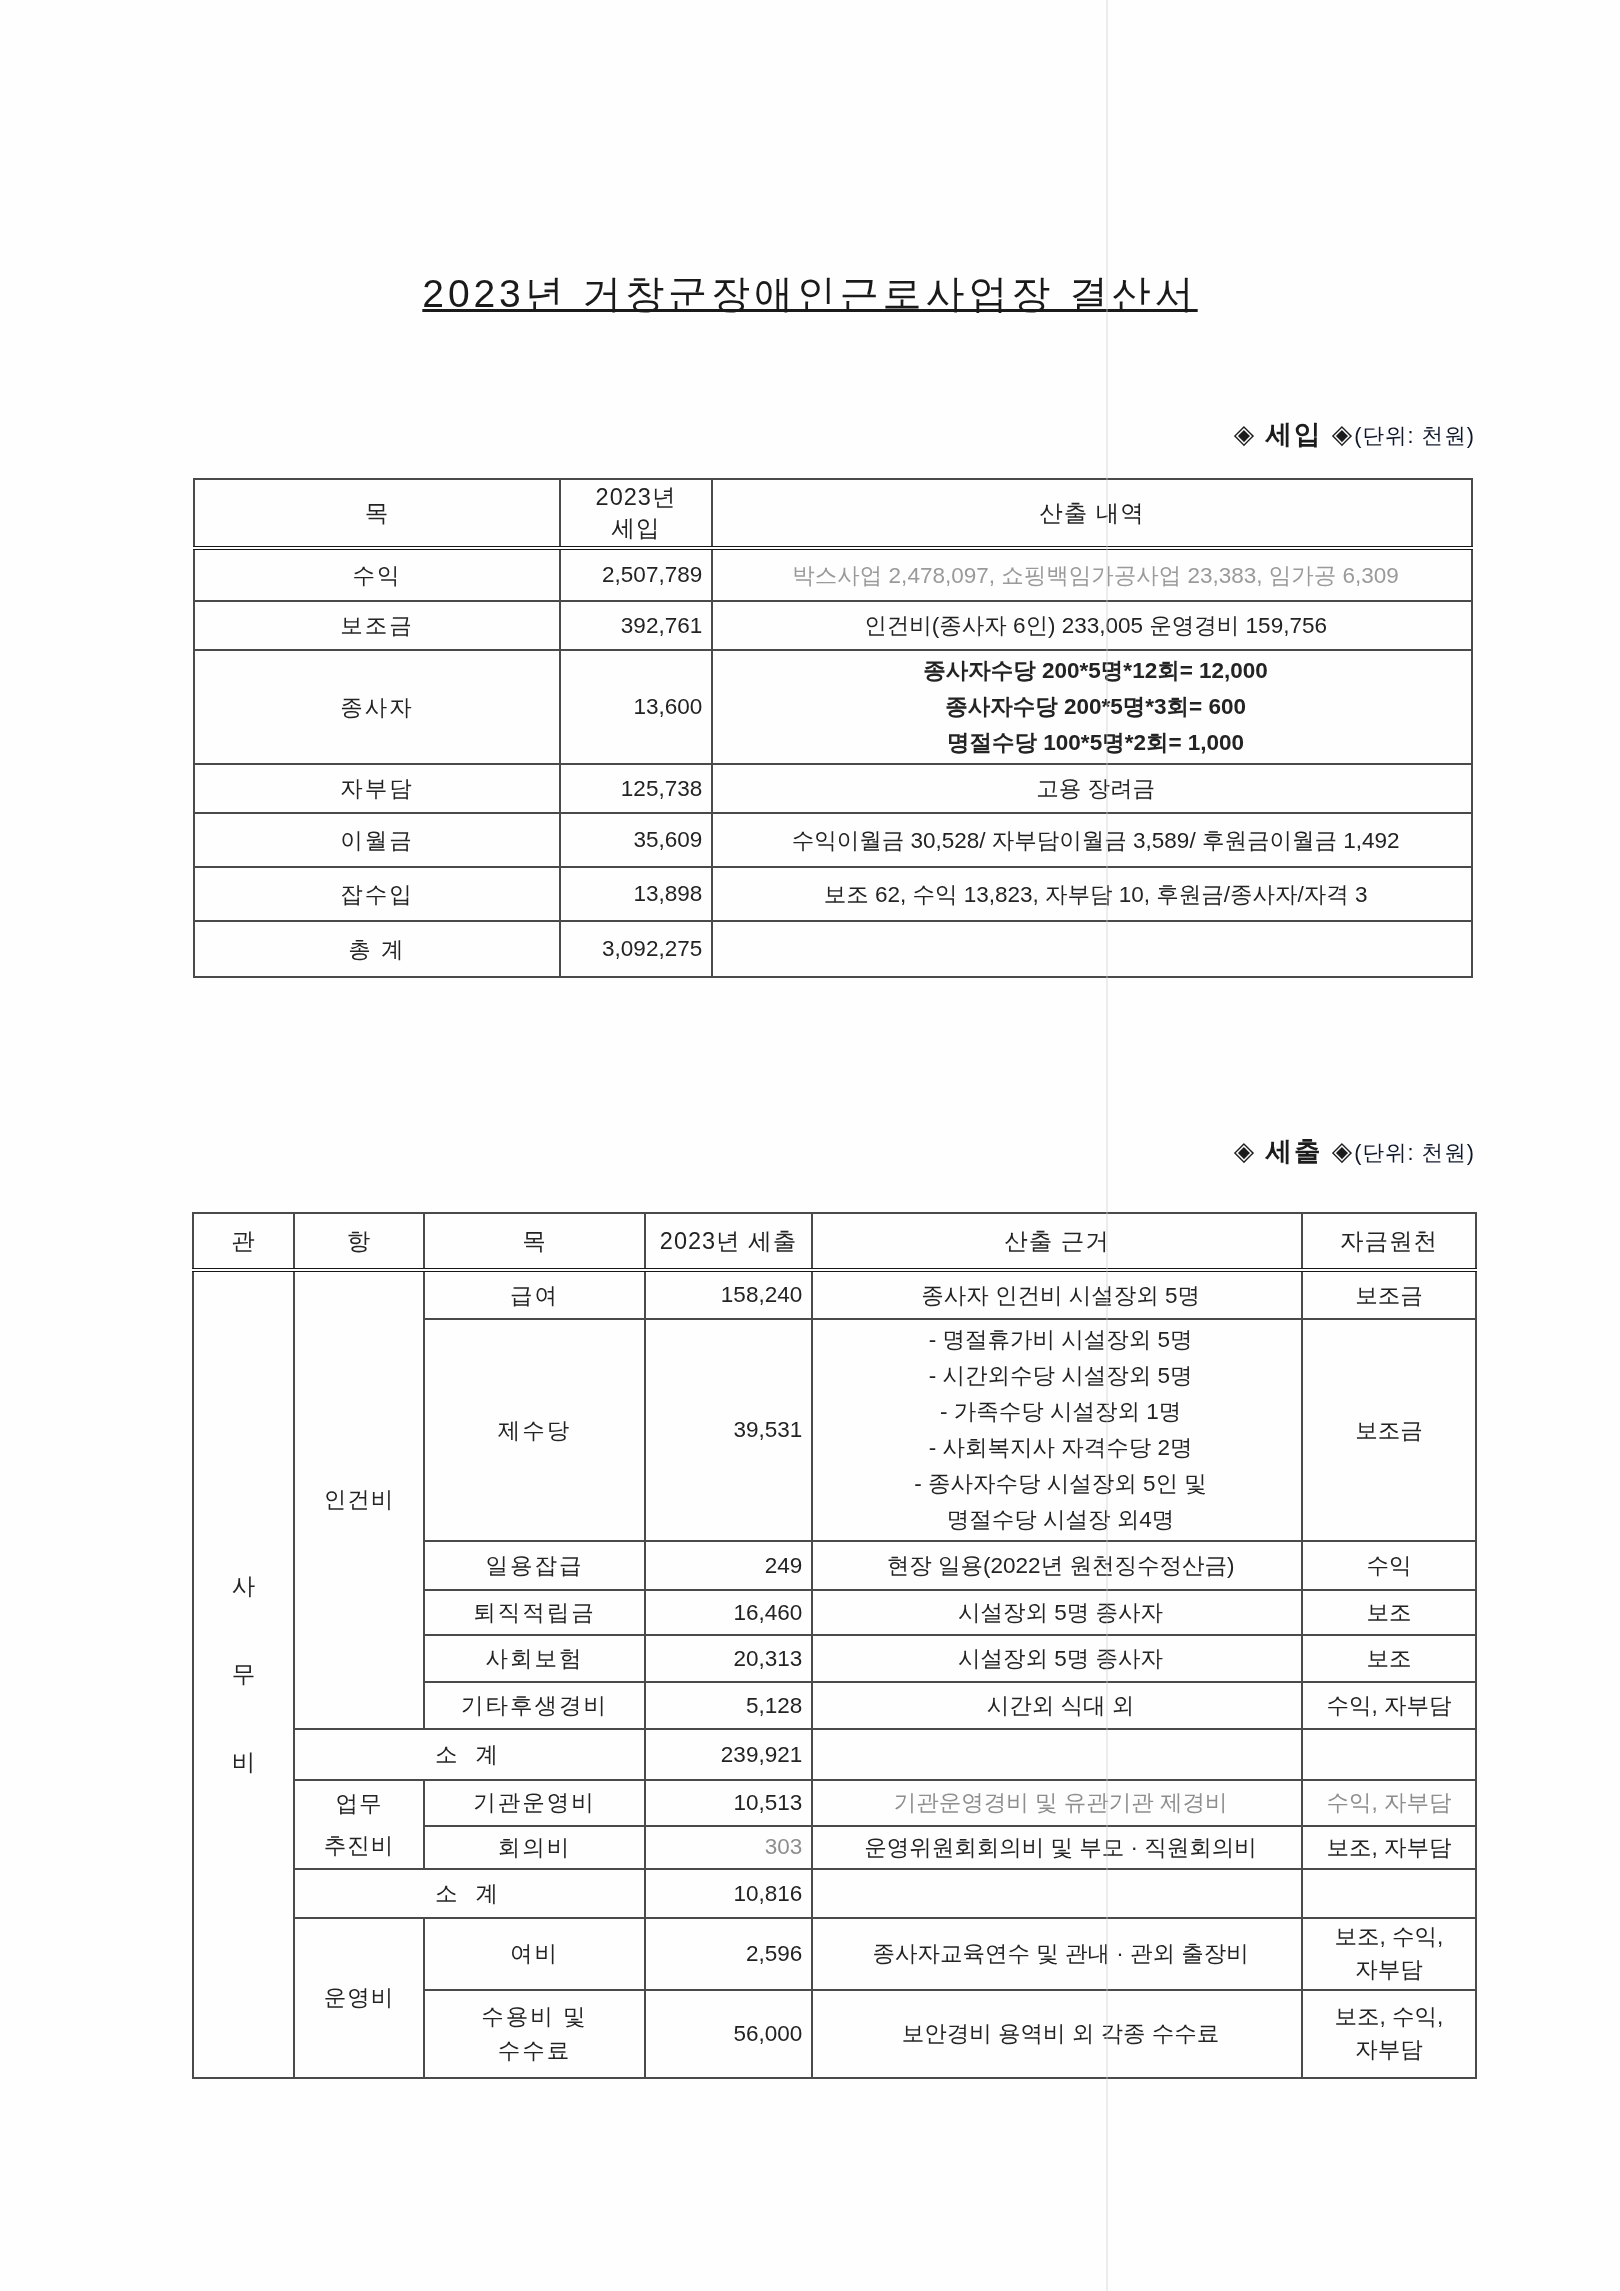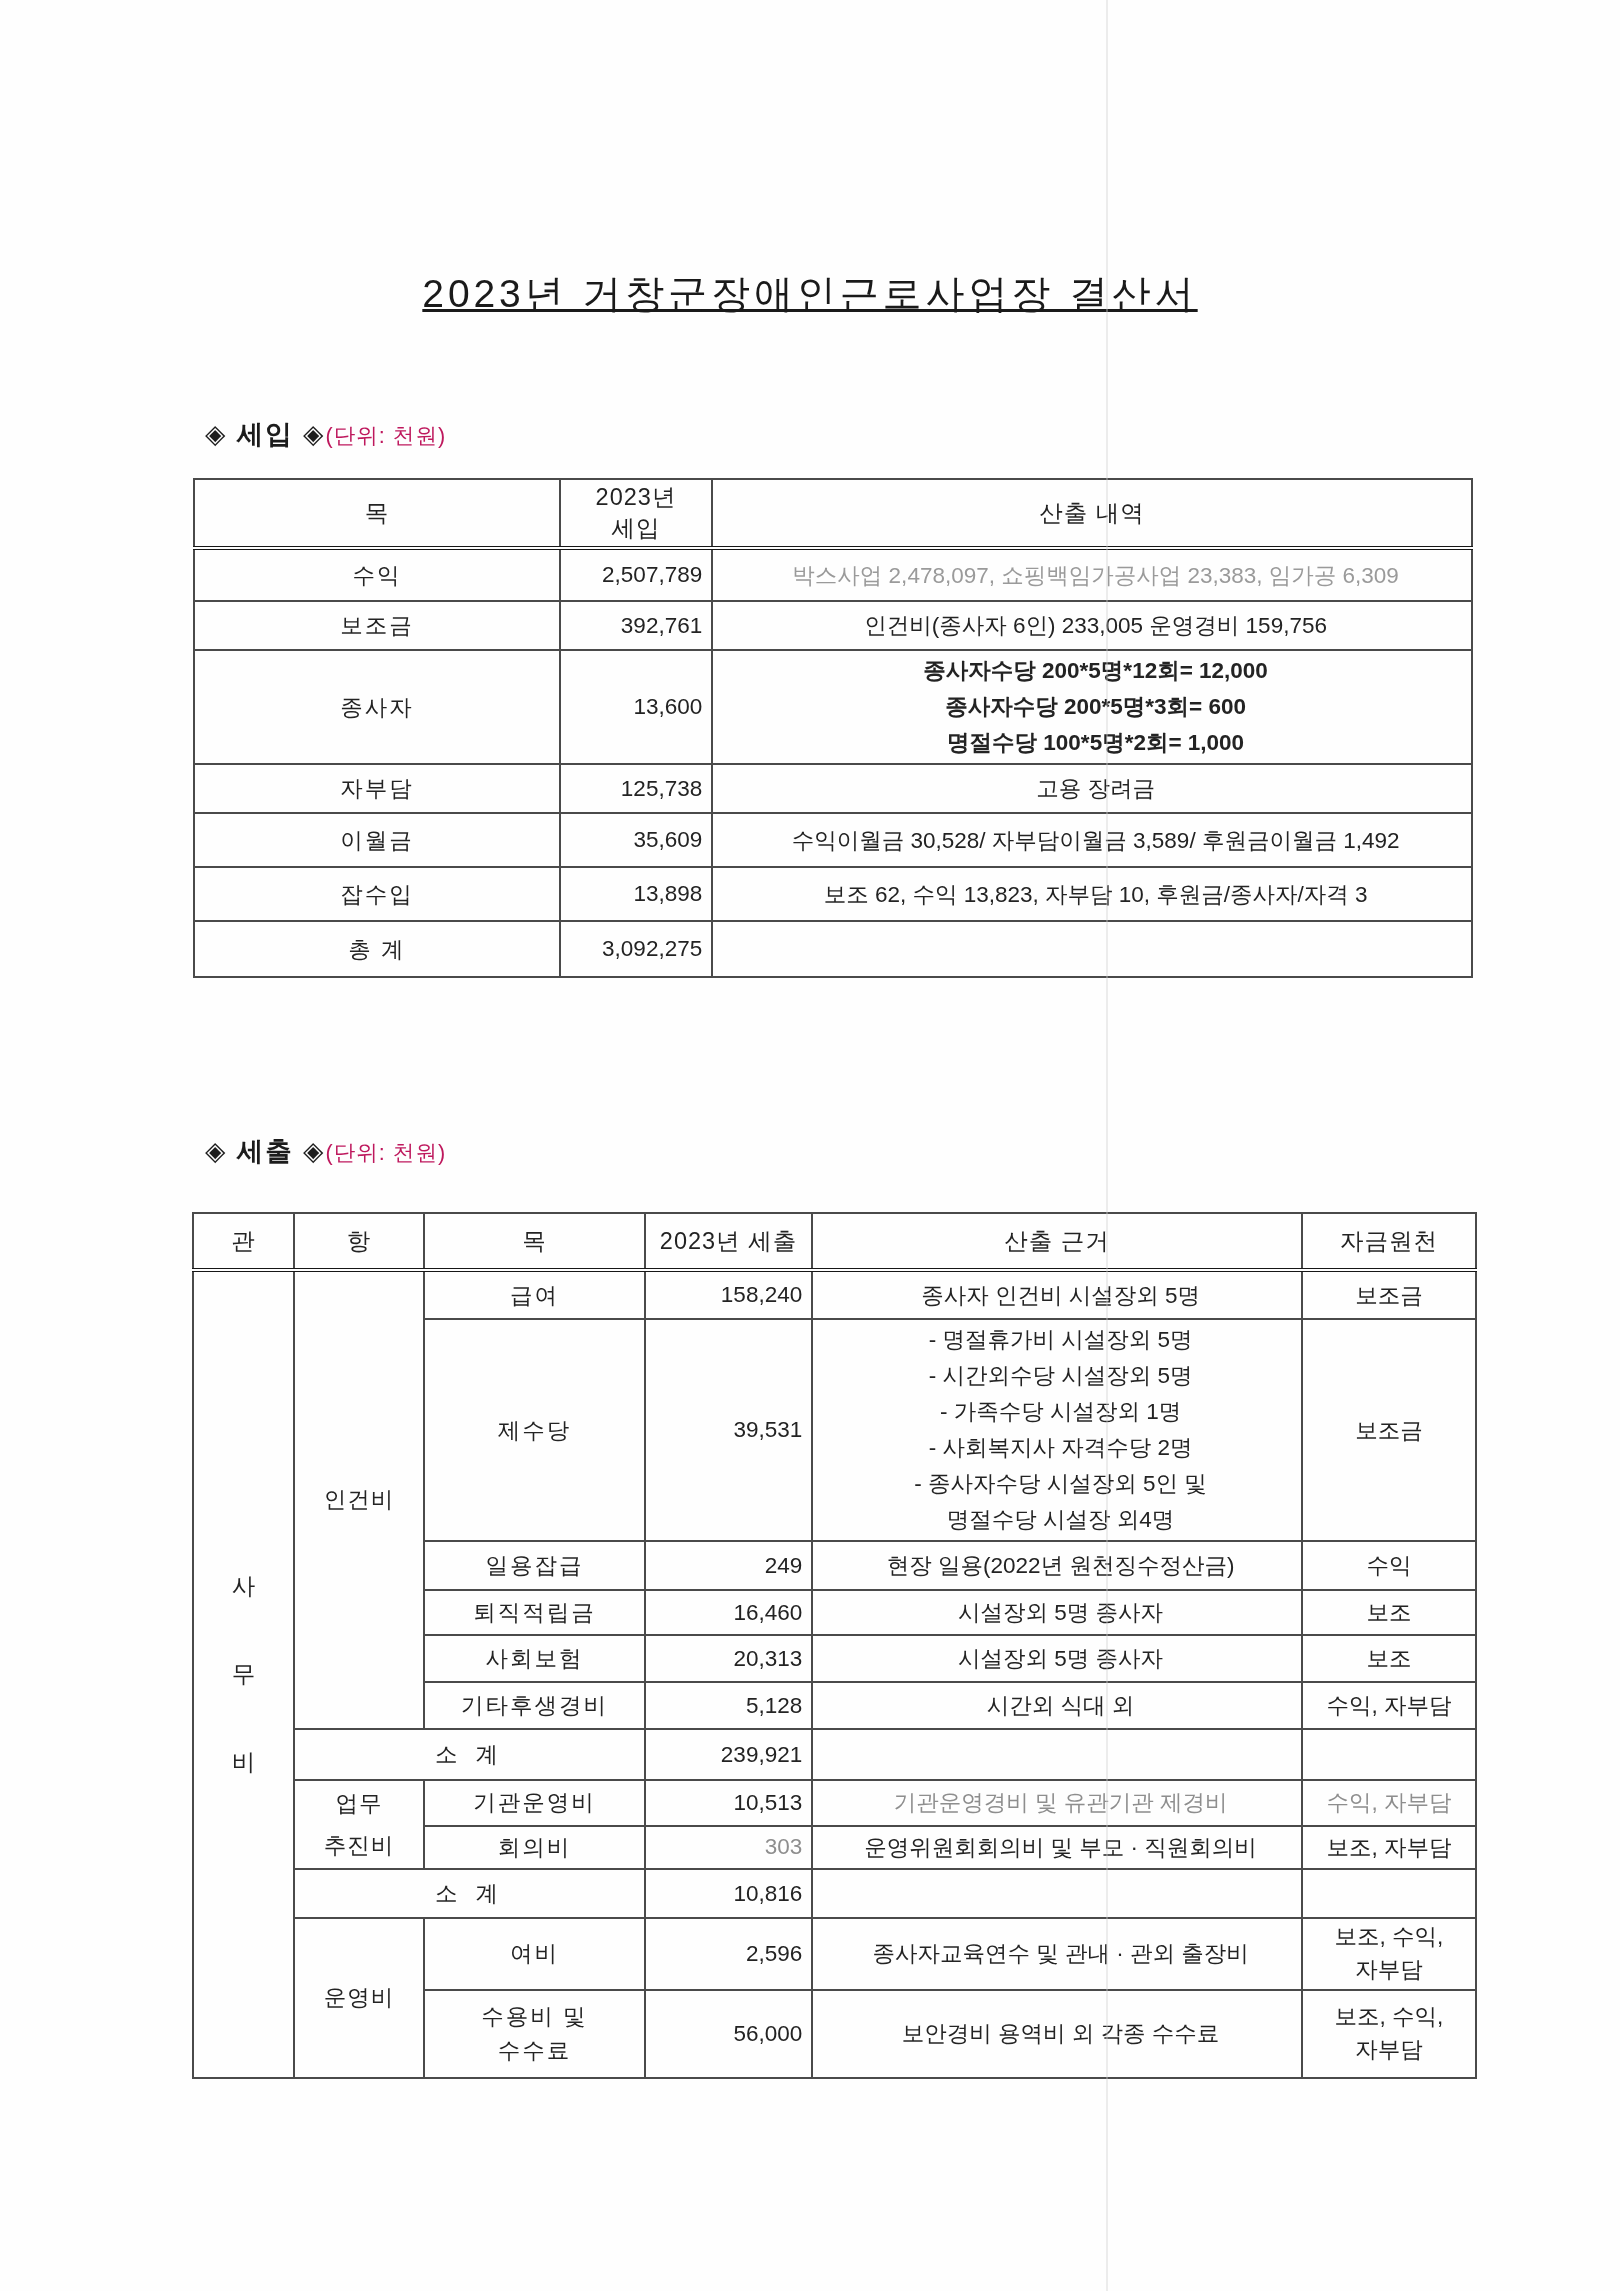--- a/index.html
+++ b/index.html
@@ -15,26 +15,26 @@
     position:absolute; left:1106px; top:0; width:2px; height:100%;
     background:#cfcfcf; opacity:.38; z-index:5; pointer-events:none;
   }
   .doc-title {
     position:absolute; top:267px; left:0; width:100%;
     text-align:center; font-size:39px; letter-spacing:3.9px;
     color:#1a1a1a; font-weight:500;text-decoration:underline;
   }
   .section-row {
     position:absolute; left:193px; width:1282px;
-    display:flex; justify-content:flex-start; align-items:baseline;margin-left:12px;
+    display:flex; justify-content:flex-end; align-items:baseline;
   }
   .section-row.revenue { top:416px; }
   .section-row.expenditure { top:1133px; }
   .section-label { font-size:26.5px; font-weight:600; letter-spacing:2px; color:#1c1c1c; }
-  .unit-label { font-size:21.6px; color:#be185d; letter-spacing:1px; }
+  .unit-label { font-size:21.6px; color:#0f172a; letter-spacing:1px; }
 
   table { border-collapse:collapse; table-layout:fixed; position:absolute; }
   #revenue-table { top:478px; left:193px; width:1277px; }
   #expenditure-table { top:1212px; left:192px; width:1283px; }
   table { border:2.9px solid #161616; }
   td, th {
     border:2px solid #4a4a4a;
     font-size:22.5px; font-weight:normal;
     padding:2px 7.8px; vertical-align:middle;
     color:#232323; overflow:hidden;

